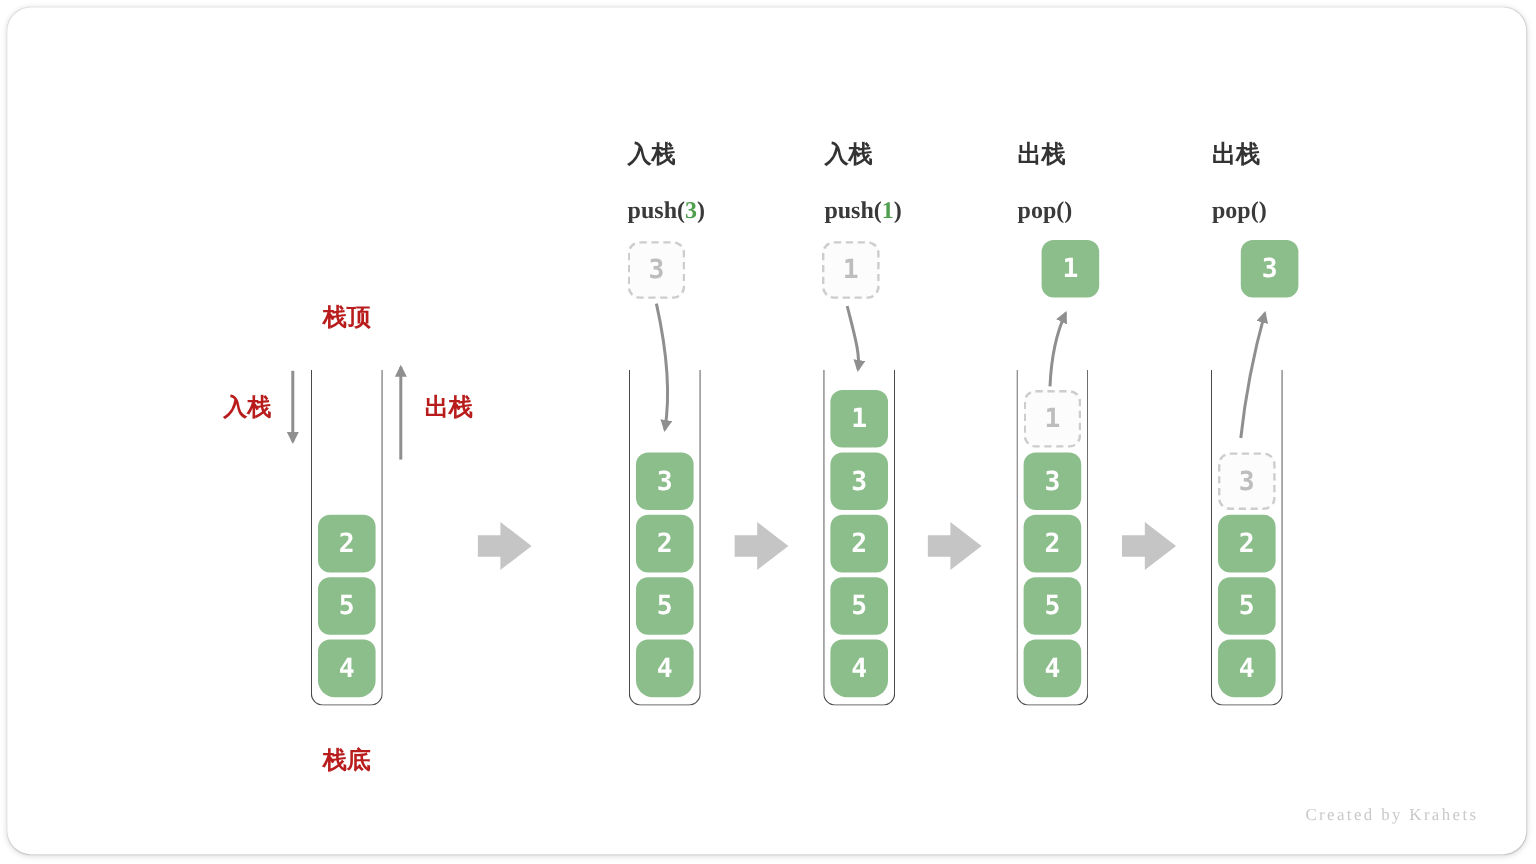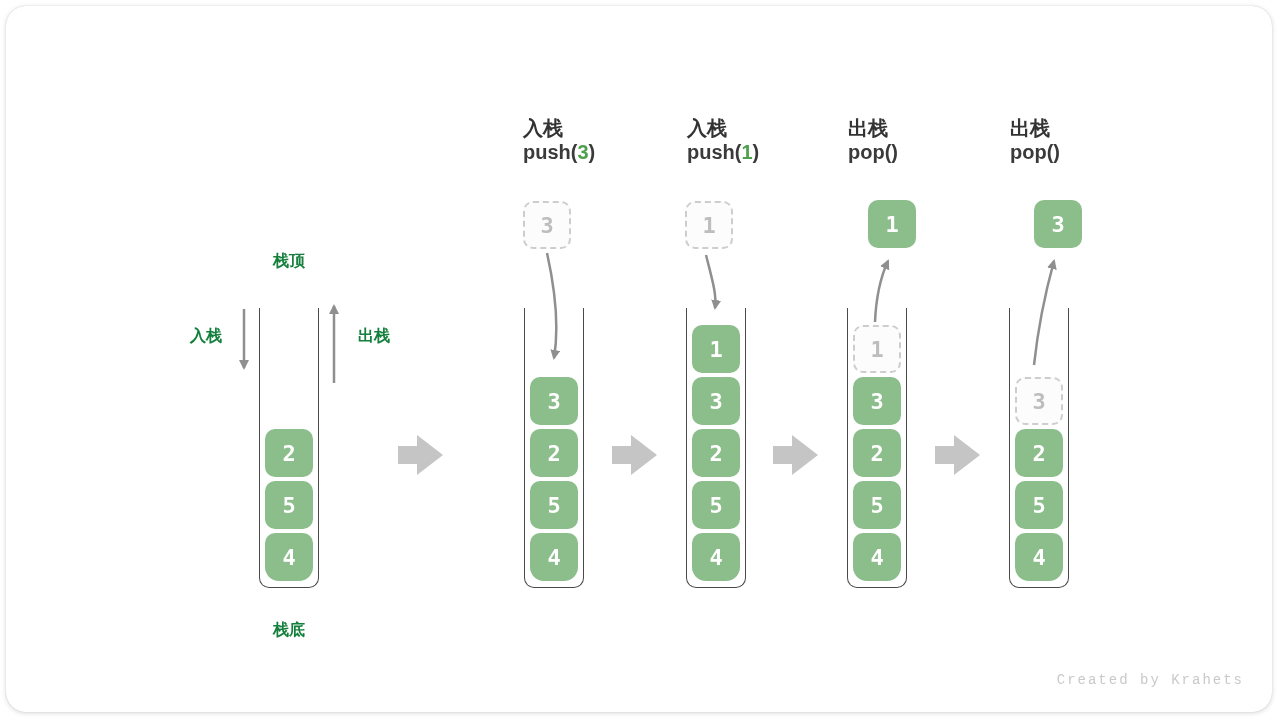--- a/index.html
+++ b/index.html
@@ -11,26 +11,26 @@
   }
   .abs{position:absolute;}
   .title-box{
     left:187px;top:111px;width:193px;height:58px;
     background:var(--title-bg,#e4e4e4);border-radius:7px;
     display:flex;align-items:center;justify-content:center;
     font-family:"DejaVu Sans Mono","Liberation Mono",monospace;
     font-size:26px;font-weight:600;color:var(--text-dark,#3a3a3a);letter-spacing:1px;
   }
   .cjk-label{
-    font-size:16px;font-weight:700;color:#15803d;text-align:center;
+    font-size:20px;font-weight:700;color:#b91c1c;text-align:center;
   }
   .op-label{width:150px;}
   .op-action{font-size:20px;font-weight:600;color:#333;height:26px;}
   .op-code{
-    margin-top:0;font-family:Liberation Sans, sans-serif;
+    margin-top:24px;font-family:Liberation Serif, serif;
     font-size:20px;font-weight:600;color:var(--text-dark,#3a3a3a);
   }
   .op-code .g{color:var(--code-green,#4EA04E);font-weight:700;}
   .stack-walls{
     width:60px;height:280px;box-sizing:border-box;
     border-left:1.5px solid var(--wall-dark,#4a4a4a);
     border-right:1.5px solid var(--wall-dark,#4a4a4a);
     border-bottom:1.5px solid var(--wall-dark,#4a4a4a);
     border-radius:0 0 10px 10px;background:transparent;
   }
@@ -46,21 +46,21 @@
     width:48px;height:48px;border-radius:10px;box-sizing:border-box;
     background:#fcfcfc;border:2px dashed var(--ghost-border,#cdcdcd);
     display:flex;align-items:center;justify-content:center;
     font-family:"DejaVu Sans Mono","Liberation Mono",monospace;
     font-size:22px;font-weight:600;color:var(--ghost-text,#bdbdbd);
   }
   .thin-arrow{stroke:var(--arrow-gray,#8f8f8f);stroke-width:2.5;fill:none;}
   .ah-fill{fill:var(--arrow-gray,#8f8f8f);}
   .fat{fill:var(--fat-arrow-gray,#c5c5c5);}
   .watermark{
-    right:28px;bottom:24px;font-family:Liberation Mono, monospace;
+    right:40px;bottom:24px;font-family:Liberation Serif, serif;
     font-size:14px;color:var(--watermark-gray,#c9c9c9);letter-spacing:2px;
   }
 </style>
 </head>
 <body>
 
 <div class="card">
 
 
   <div class="abs op-label" style="left:517px;top:109px;">

